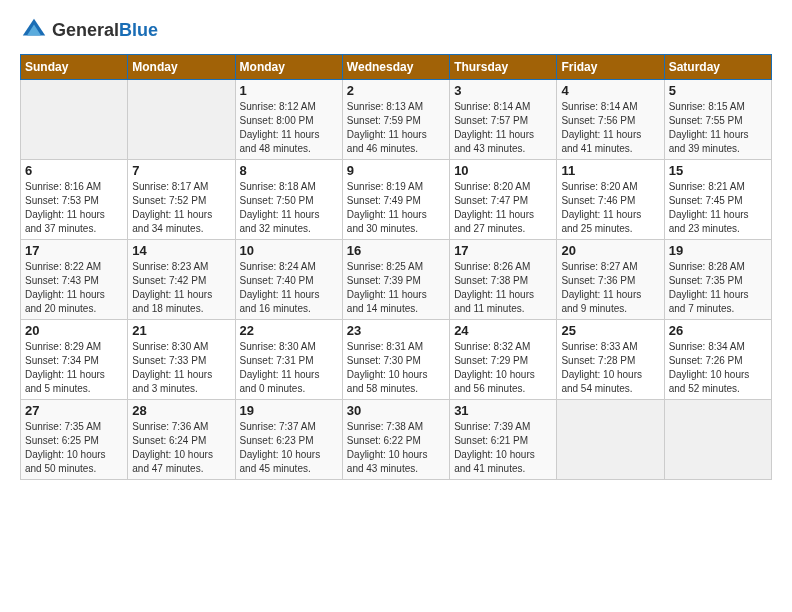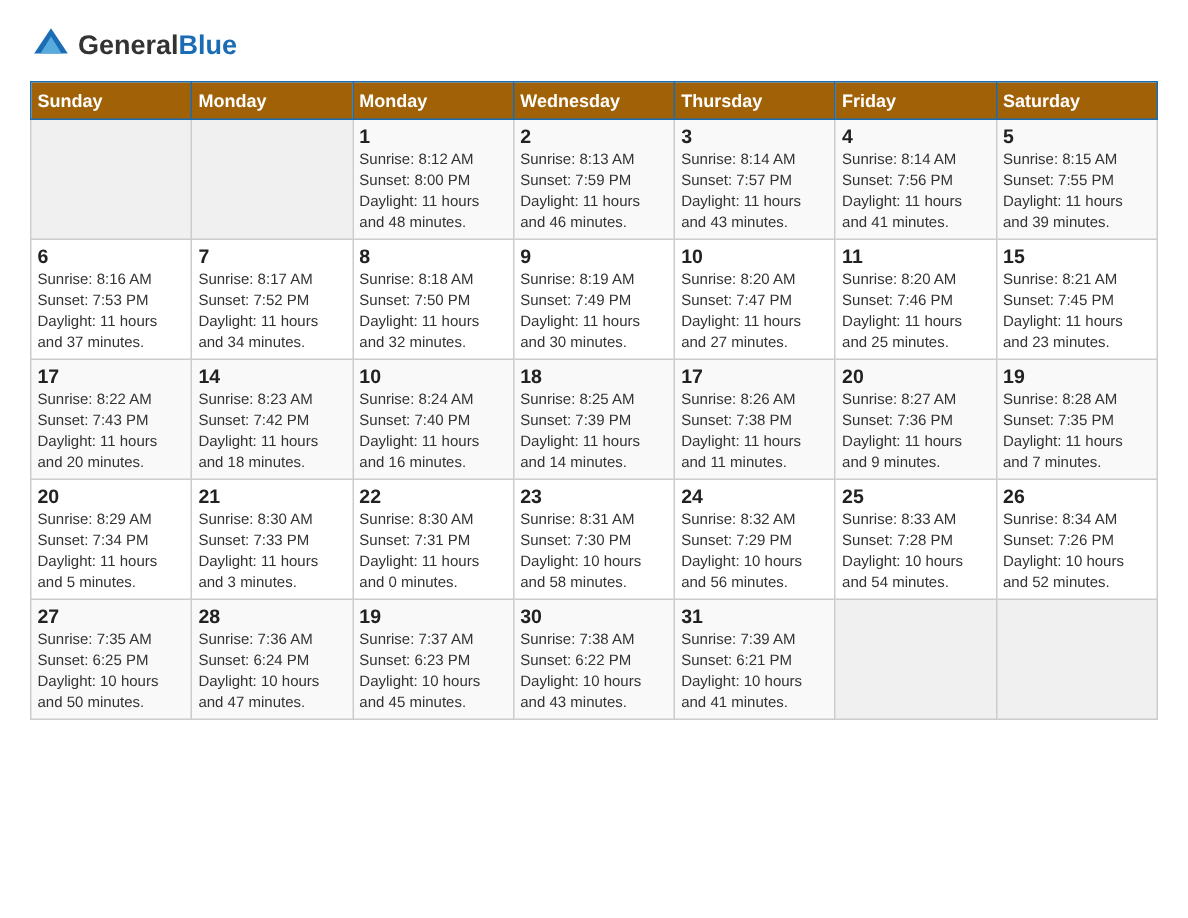--- a/index.html
+++ b/index.html
@@ -215,21 +215,21 @@
           Sunrise: 8:23 AM<br>Sunset: 7:42 PM<br>Daylight: 11 hours and 18 minutes.
         </div>
       </td>
           <td>
         <span class="day-number">10</span>
         <div class="day-detail">
           Sunrise: 8:24 AM<br>Sunset: 7:40 PM<br>Daylight: 11 hours and 16 minutes.
         </div>
       </td>
           <td>
-        <span class="day-number">18</span>
+        <span class="day-number">16</span>
         <div class="day-detail">
           Sunrise: 8:25 AM<br>Sunset: 7:39 PM<br>Daylight: 11 hours and 14 minutes.
         </div>
       </td>
           <td>
         <span class="day-number">17</span>
         <div class="day-detail">
           Sunrise: 8:26 AM<br>Sunset: 7:38 PM<br>Daylight: 11 hours and 11 minutes.
         </div>
       </td>

